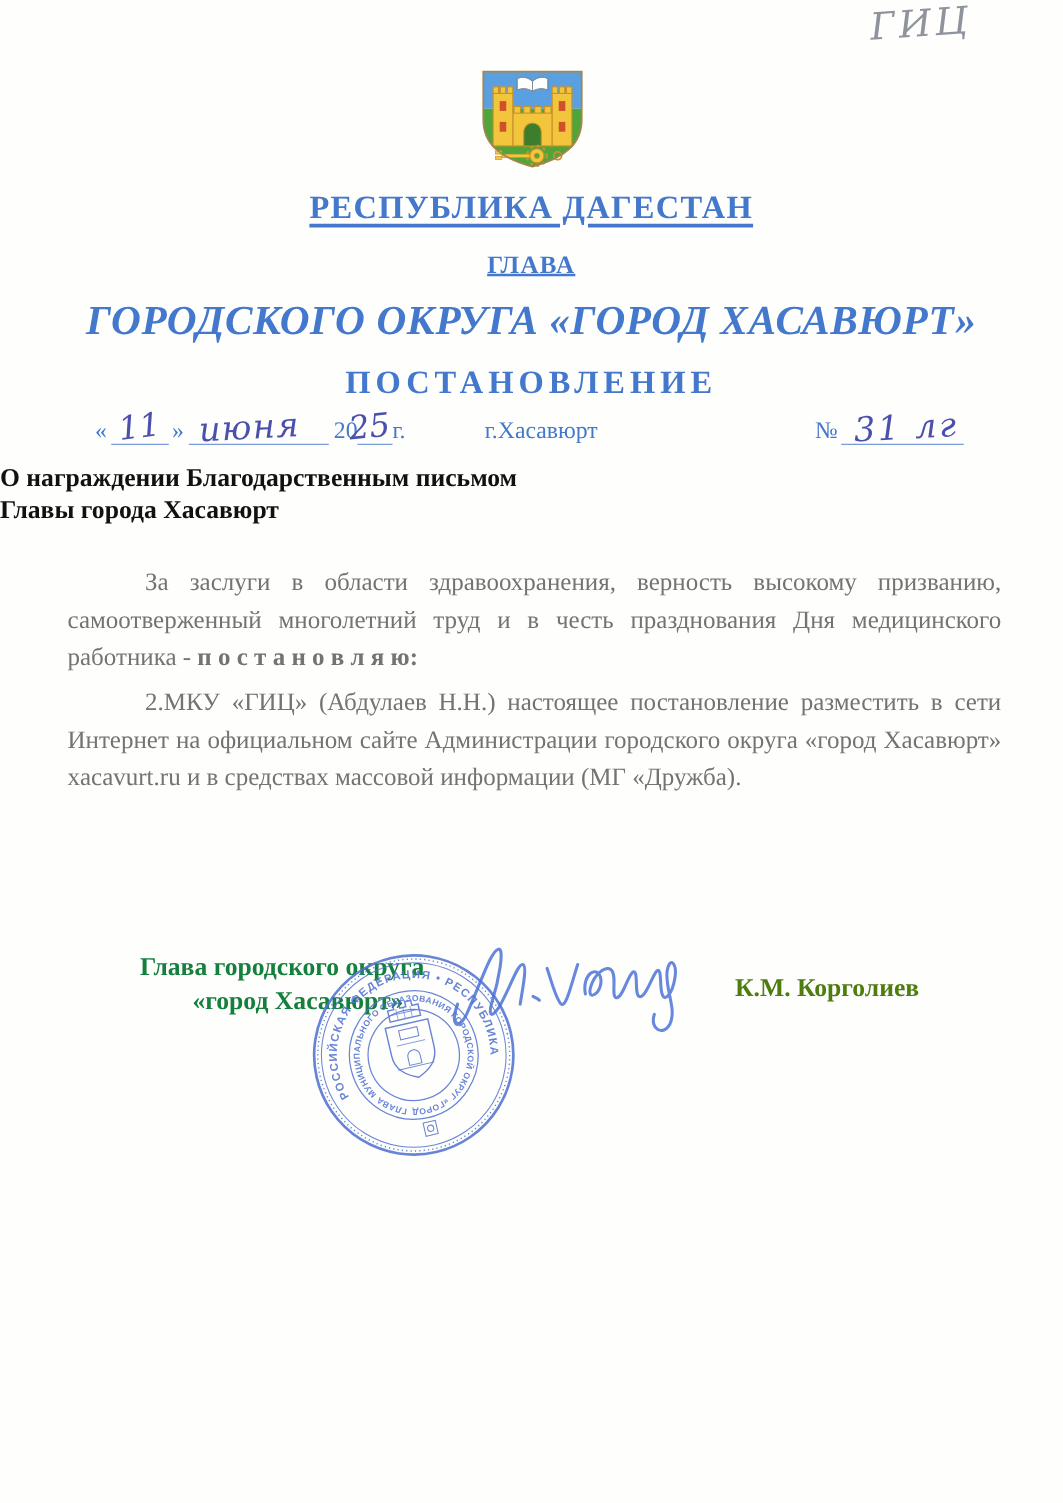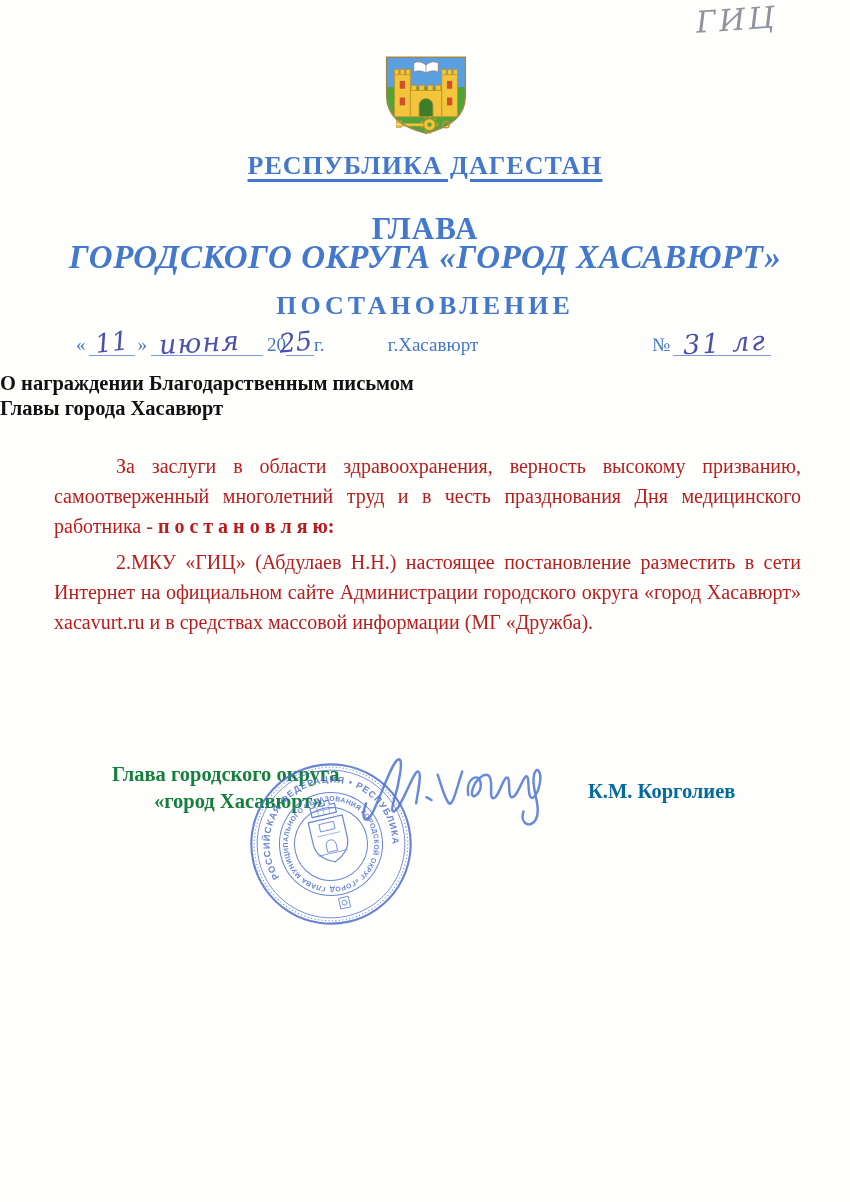--- a/index.html
+++ b/index.html
@@ -15,21 +15,21 @@
     font-size:30px; letter-spacing:3px; color:#8f949c;
     transform:rotate(-4deg);
   }
   
   .emblem{position:absolute; left:382px; top:52px; width:88px; height:84px;}
   
   .blue{color:#4478cc;}
   .h-center{position:absolute; left:0; right:0; text-align:center; font-weight:bold;}
   .h-republic{top:151px; font-size:26px; letter-spacing:1px;
     text-decoration:underline; text-underline-offset:5px; text-decoration-thickness:2.5px;}
-  .h-glava{top:211px; font-size:31px; letter-spacing:1px;}
+  .h-glava{top:201px; font-size:20px; letter-spacing:1px;text-decoration:underline;}
   .h-okrug{top:239px; font-size:33px; letter-spacing:.5px;font-style:italic;}
   .h-post{top:291px; font-size:26px; letter-spacing:4px;}
   
   .meta-row{position:absolute; top:330px; left:0; right:0; height:42px; font-size:19px;}
   .meta-left{position:absolute; left:76px; top:4px; white-space:nowrap;}
   .meta-city{position:absolute; left:calc(50% + 8px); transform:translateX(-50%); top:4px;}
   .meta-num{position:absolute; left:652px; top:4px; white-space:nowrap;}
   .blank{display:inline-block; position:relative; border-bottom:1.2px solid #7b9bd8; height:20px; vertical-align:bottom;}
   .blank-day{width:46px; margin:0 3px;}
   .blank-month{width:112px; margin:0 4px;}
@@ -41,28 +41,28 @@
   }
   .hand.day{bottom:0; left:6px; font-size:26px; transform:rotate(-7deg);}
   .hand.month{bottom:-1px; left:8px; font-size:27px; transform:rotate(-3deg); letter-spacing:1px;}
   .hand.year{bottom:0; left:-7px; font-size:26px; transform:rotate(-6deg);}
   .hand.num{bottom:-1px; left:10px; font-size:27px; transform:rotate(-3deg); letter-spacing:2px;}
   
   .doc-title{position:absolute; top:371px; left:0; right:0; 
     font-weight:bold; font-size:20.5px; line-height:25px; color:#111;}
   
   .body-text{position:absolute; top:451px; left:54px; width:747px;
-    font-size:20px; line-height:30px; text-align:justify; color:#b91c1c;}
+    font-size:20px; line-height:30px; text-align:justify; color:#737373;}
   .body-text p{margin:0 0 6px 0; text-indent:62px;}
   .spaced{font-weight:bold;}
   
   .sign-left{position:absolute; top:761px; left:112px; font-weight:bold;
     font-size:20.5px; line-height:27px; color:#15803d;}
   .sign-left .line2{padding-left:42px;}
-  .sign-name{position:absolute; top:780px; left:588px; font-weight:bold; font-size:20.5px; color:#0369a1;}
+  .sign-name{position:absolute; top:780px; left:588px; font-weight:bold; font-size:20.5px; color:#4d7c0f;}
   
   .signature{position:absolute; left:348px; top:744px; width:212px; height:92px; opacity:.92;}
   
   .stamp{position:absolute; left:248px; top:761px; width:166px; height:166px;
     transform:rotate(-13deg); opacity:.85;}
 </style>
 </head>
 <body>
 
 <div class="page">

